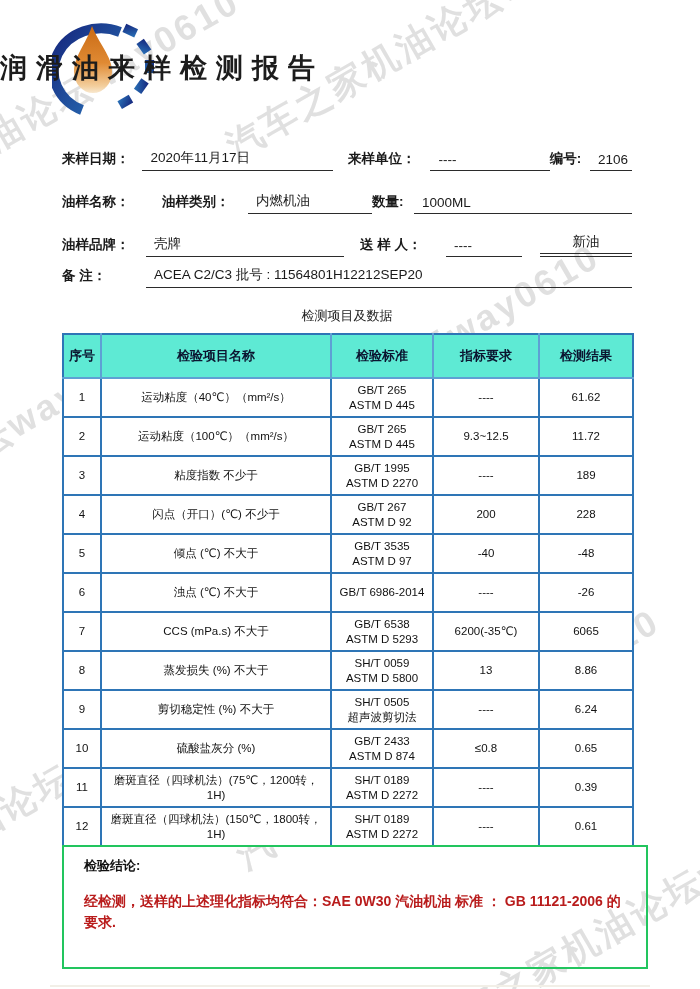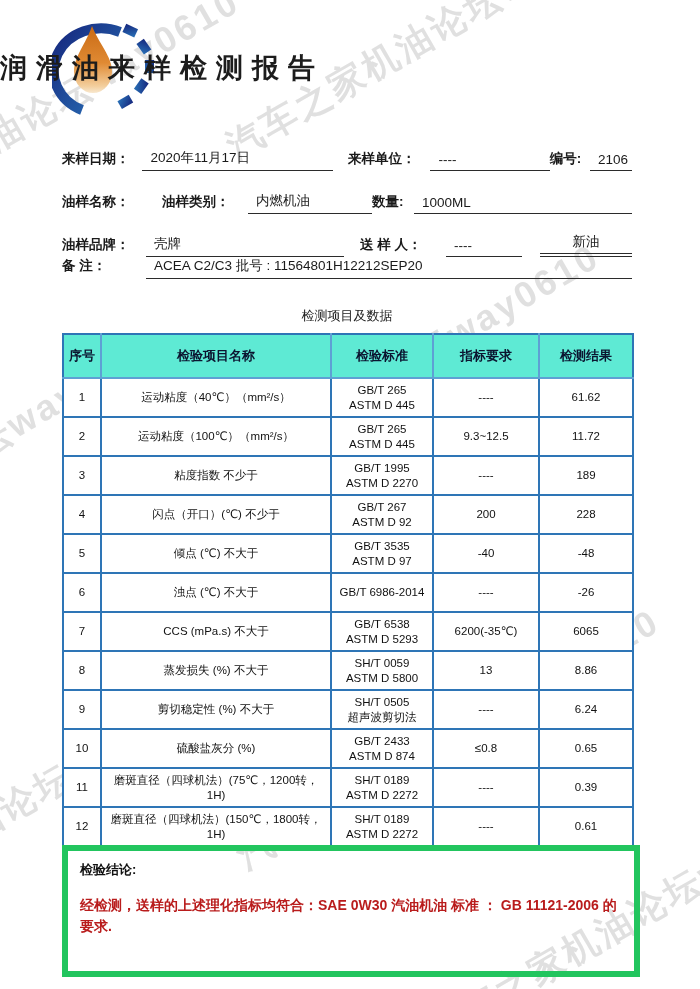--- a/index.html
+++ b/index.html
@@ -19,37 +19,37 @@
          font-family:"DejaVu Serif","Liberation Serif",serif;font-size:27px;font-weight:bold;
          letter-spacing:9px;color:#1c1c1c;}
   .content{position:absolute;left:62px;top:128px;width:570px;z-index:2;}
   .frow{display:flex;align-items:flex-end;height:43px;font-size:13.5px;}
   .frow .lbl{font-weight:bold;white-space:nowrap;padding-bottom:3px;}
   .lbl-a{width:84px;} .lbl-b{width:86px;} .lbl-c{width:42px;}
   .val{border-bottom:1.5px solid #2b2b2b;padding:0 4px 3px 8px;white-space:nowrap;margin-top:24px;}
   .val-a{width:186px;} .gap{width:16px;} .val-b{width:112px;} .val-c{flex:1;}
   .val-b2{width:64px;} 
   .val-newoil{flex:1;margin-left:18px;text-align:center;border-bottom:4px double #2b2b2b;padding-bottom:2px;}
-  .remark-row{display:flex;align-items:flex-start;height:40px;font-size:13.5px;}
+  .remark-row{display:flex;align-items:center;height:40px;font-size:13.5px;}
   .remark-row .lbl{font-weight:bold;width:84px;padding-bottom:3px;}
   .remark-val{flex:1;border-bottom:1.5px solid #2b2b2b;padding:0 4px 3px 8px;}
   .section-title{text-align:center;font-size:13px;margin:10px 0 8px 0;color:#222;}
   
   table.results{border-collapse:collapse;width:570px;table-layout:fixed;
                 border:2px solid #2e75b6;background:#fff;}
   col.c0{width:38px;} col.c1{width:230px;} col.c2{width:102px;} col.c3{width:106px;} col.c4{width:94px;}
   table.results th{background:#5eead4;color:#0b1530;font-size:13px;font-weight:bold;
                    height:40px;border:2px solid #5ea0d4;border-top:2px solid #2e75b6;}
   table.results th:first-child{border-left-color:#2e75b6;}
   table.results th:last-child{border-right-color:#2e75b6;}
   table.results td{border:2px solid #2e75b6;text-align:center;font-size:11.5px;
                    height:35px;padding:1px 3px;line-height:1.3;color:#111;}
   td.c-standard{white-space:pre-line;}
   
-  .conclusion{width:542px;border:6px solid #22c55e;margin-top:-2px;padding:10px 12px;height:100px;}
+  .conclusion{width:542px;border:2px solid #22c55e;margin-top:-2px;padding:10px 20px;height:100px;}
   .conclusion .c-title{font-size:13px;font-weight:bold;color:#111;}
   .conclusion .c-text{font-size:14px;font-weight:bold;color:#b91c1c;margin-top:16px;line-height:1.5;}
   .faint-line{width:600px;margin:16px 0 0 -12px;border-top:2px solid #f2efe7;}
 </style>
 </head>
 <body>
 
 <div class="page">
 
   <span class="wm wm1">汽车之家机油论坛way0610</span>

